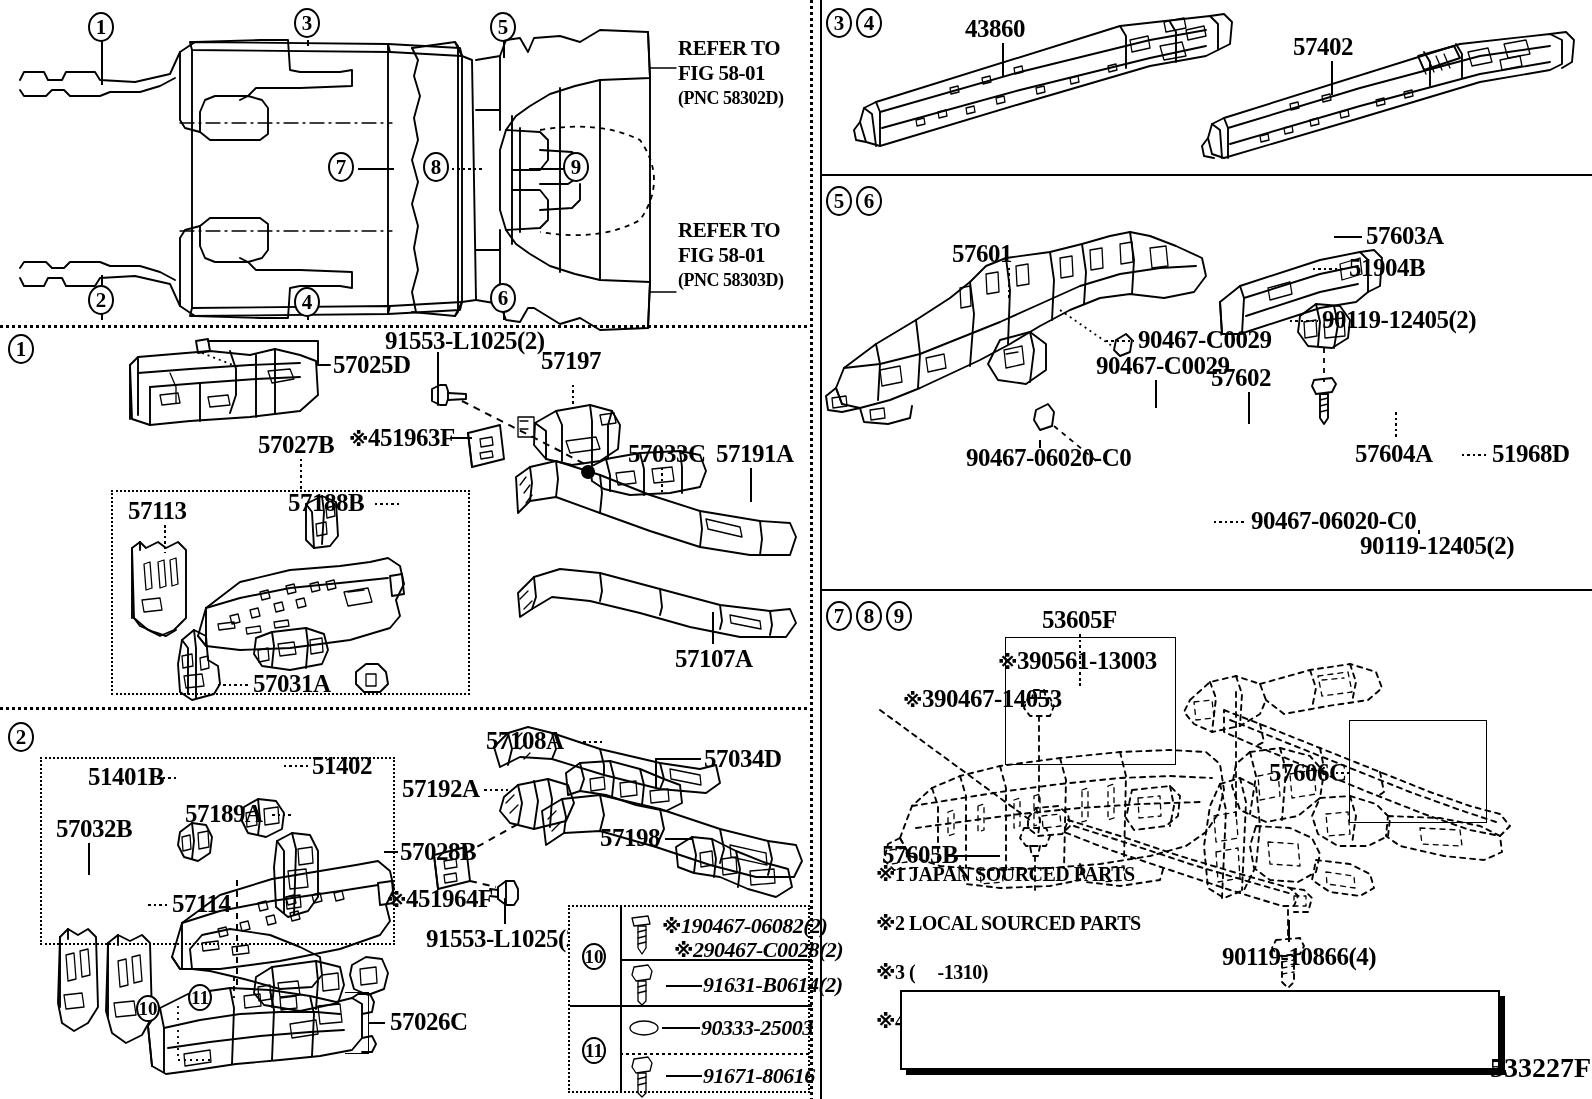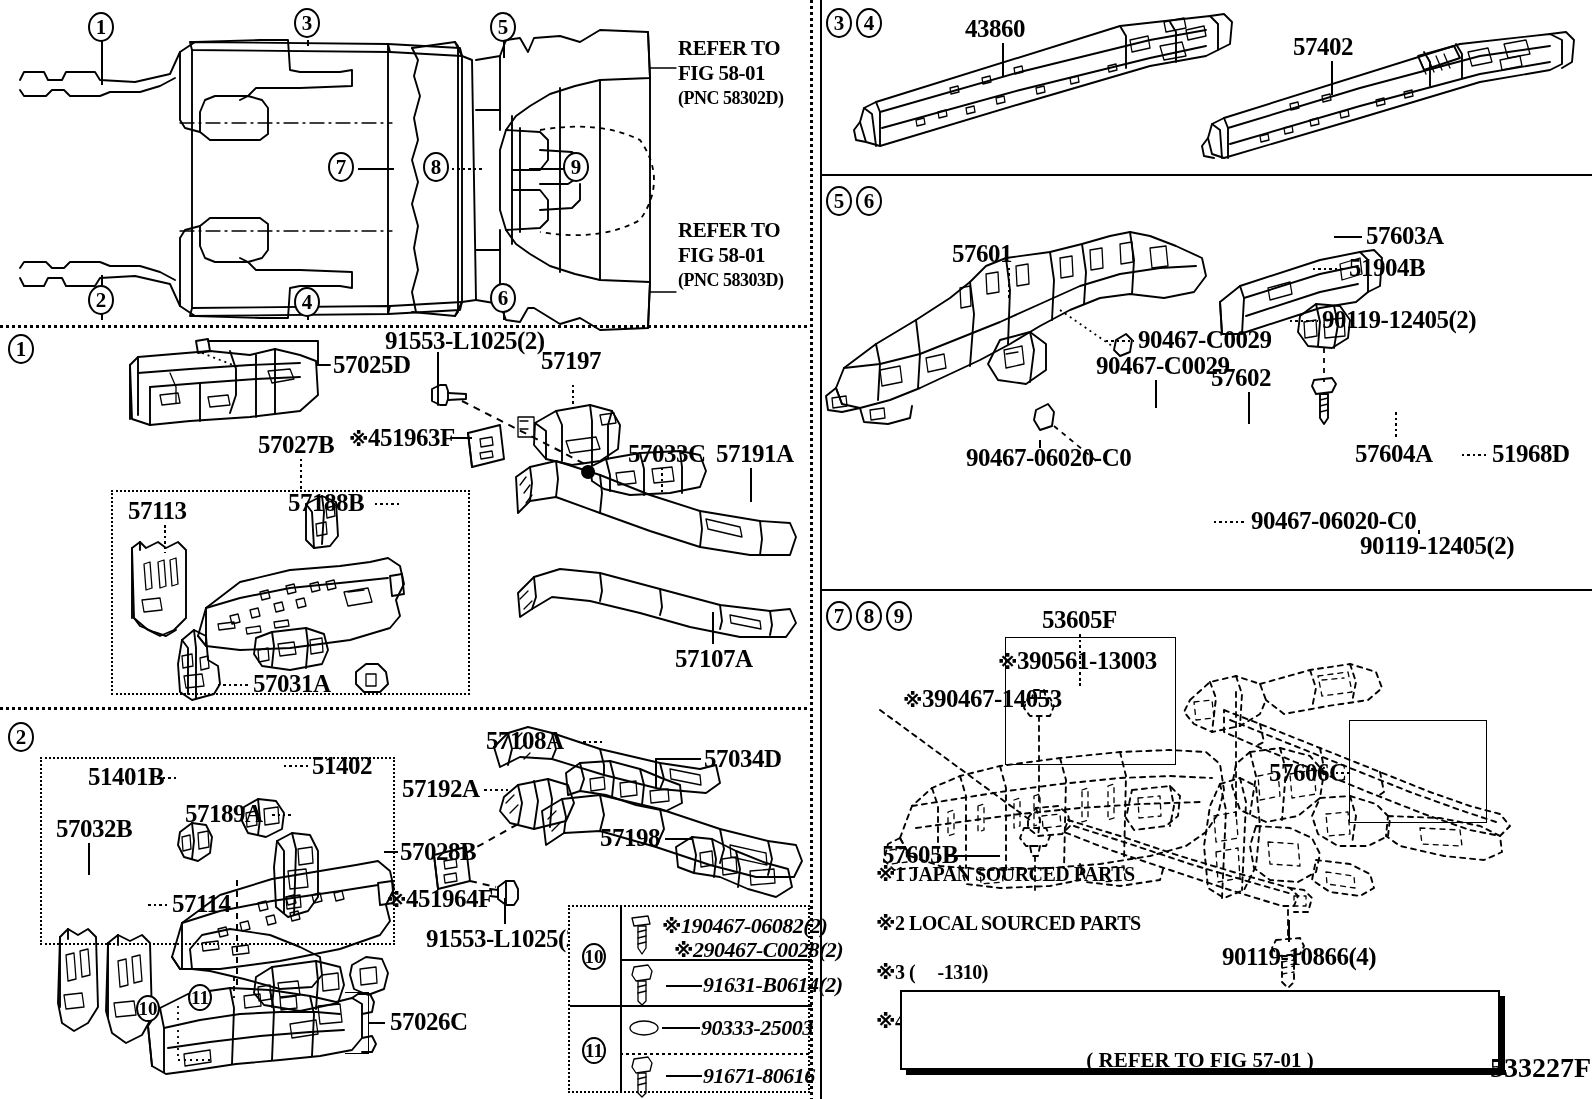--- a/index.html
+++ b/index.html
@@ -940,21 +940,20 @@
     <div class="lbl note" style="position:relative;left:0;top:25px;">
       <span class="mark">※</span><span>2 LOCAL SOURCED PARTS</span></div>
     <div class="lbl note" style="position:relative;left:0;top:50px;">
       <span class="mark">※</span><span>3 (&nbsp;&nbsp;&nbsp;&nbsp;&nbsp;-1310)</span></div>
     <div class="lbl note" style="position:relative;left:0;top:75px;">
       <span class="mark">※</span><span>4 (&nbsp;&nbsp;&nbsp;&nbsp;&nbsp;-1311)</span></div>
   </div>
 
   
   <div id="plugbox" style="left:900px;top:990px;width:600px;height:80px;">
-    <div class="pbline" style="top:56px;font-size:21px;">(    REFER TO FIG 57-01     )</div>
   </div>
   <div style="position:absolute;left:906px;top:1070px;width:600px;height:5px;background:#000;"></div>
   <div style="position:absolute;left:1500px;top:996px;width:5px;height:79px;background:#000;"></div>
 
   
   <div class="figid" style="left:1490px;top:1052px;">533227F</div>
 
 </path></path></path></path></path></path></path></path></path></path></path></path></path></path></path></path></path></path></path></path></path></path></path></path></path></path></path></path></path></path></path></path></path></path></path></path></path></path></path></path></path></path></path></path></path></div>
 
 </body></html>

